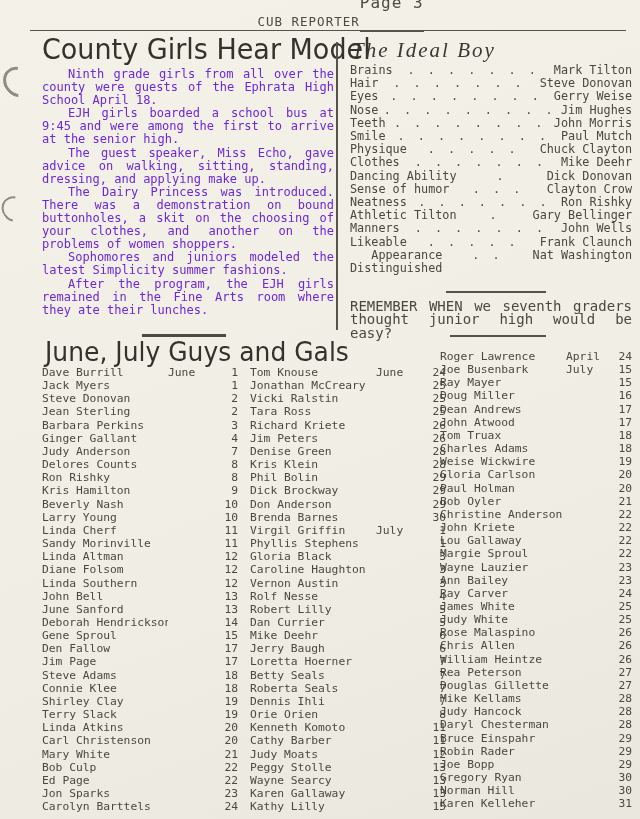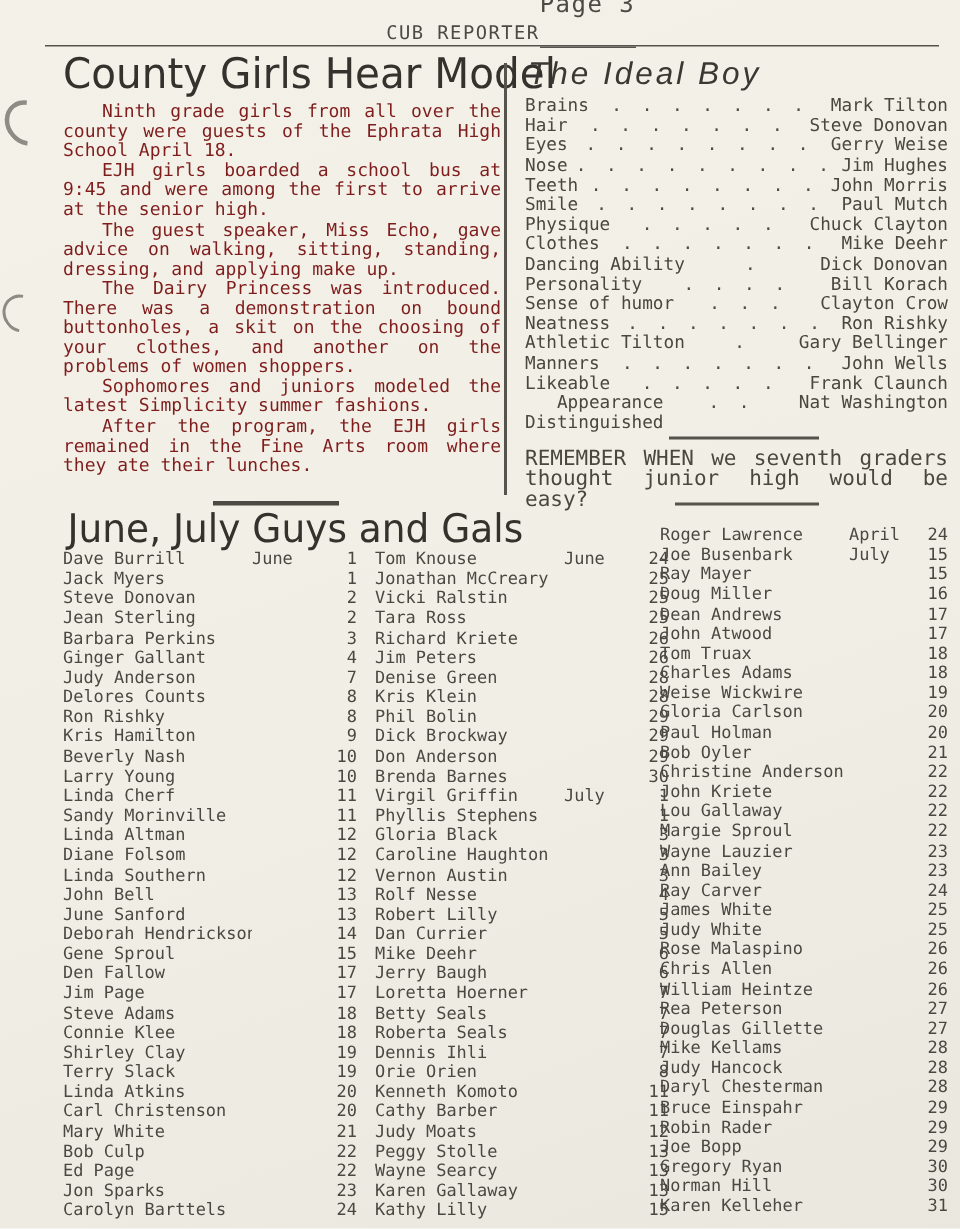--- a/index.html
+++ b/index.html
@@ -14,27 +14,27 @@
   
   .pagehead{position:absolute;left:30px;right:14px;top:10px;height:20px;
     border-bottom:1.5px solid #55534b;display:flex;justify-content:center;align-items:flex-end;}
   .masthead{font-size:12.5px;letter-spacing:1px;padding-left:25px;padding-bottom:1px;color:#4b4a43;}
   .pagelabel{font-size:16px;letter-spacing:1px;border-bottom:1.5px solid #55534b;margin-bottom:-1.5px;padding-bottom:19px;color:#4b4a43;}
   
   .headline{position:absolute;left:42px;top:34px;width:296px;
     font-family:"DejaVu Sans","Liberation Sans",sans-serif;
     font-size:27px;font-weight:400;color:#33322c;letter-spacing:0px;white-space:nowrap;transform:scaleY(1.04);}
   .idealtitle{position:absolute;left:352px;top:38px;
-    font-family:Liberation Sans, sans-serif;
+    font-family:Liberation Serif, serif;
     font-style:italic;font-size:21px;color:#3a3833;letter-spacing:2px;white-space:nowrap;}
   
   .vrule{position:absolute;left:336px;top:42px;width:1.5px;height:288px;background:#56544c;}
   
   .article{position:absolute;left:42px;top:68px;width:292px;font-size:12px;line-height:13.1px;
-    text-align:justify;color:#7f1d1d;}
+    text-align:justify;color:#6d28d9;}
   .article p{margin:0;text-indent:26px;}
   .article-endrule{position:absolute;left:142px;top:334px;width:84px;height:3px;background:#4c4a42;}
   
   .ideal{position:absolute;left:350px;top:64px;width:282px;font-size:11.8px;line-height:13.2px;color:#49483f;}
   .ideal-row{display:flex;align-items:baseline;}
   .ideal-trait{white-space:pre;flex:none;}
   .ideal-dots{flex:1;overflow:hidden;white-space:nowrap;text-align:center;letter-spacing:3px;padding:0 4px;color:#4e4d45;}
   .ideal-name{flex:none;white-space:pre;}
   .hr-short{height:1.5px;background:#55534b;}
   .ideal-rule1{position:absolute;left:446px;top:291px;width:100px;}
@@ -126,25 +126,20 @@
       <span class="ideal-trait">Clothes</span>
       <span class="ideal-dots">. . . . . . .</span>
       <span class="ideal-name">Mike Deehr</span>
     </div>
     <div class="ideal-row">
       <span class="ideal-trait">Dancing Ability</span>
       <span class="ideal-dots">.</span>
       <span class="ideal-name">Dick Donovan</span>
     </div>
     <div class="ideal-row">
-      <span class="ideal-trait">Personality</span>
-      <span class="ideal-dots">. . . .</span>
-      <span class="ideal-name">Bill Korach</span>
-    </div>
-    <div class="ideal-row">
       <span class="ideal-trait">Sense of humor</span>
       <span class="ideal-dots">. . .</span>
       <span class="ideal-name">Clayton Crow</span>
     </div>
     <div class="ideal-row">
       <span class="ideal-trait">Neatness</span>
       <span class="ideal-dots">. . . . . . .</span>
       <span class="ideal-name">Ron Rishky</span>
     </div>
     <div class="ideal-row">

